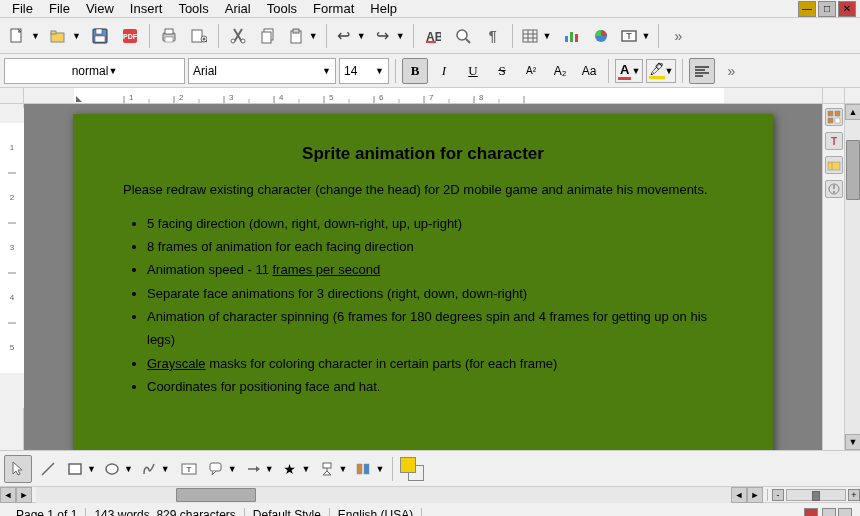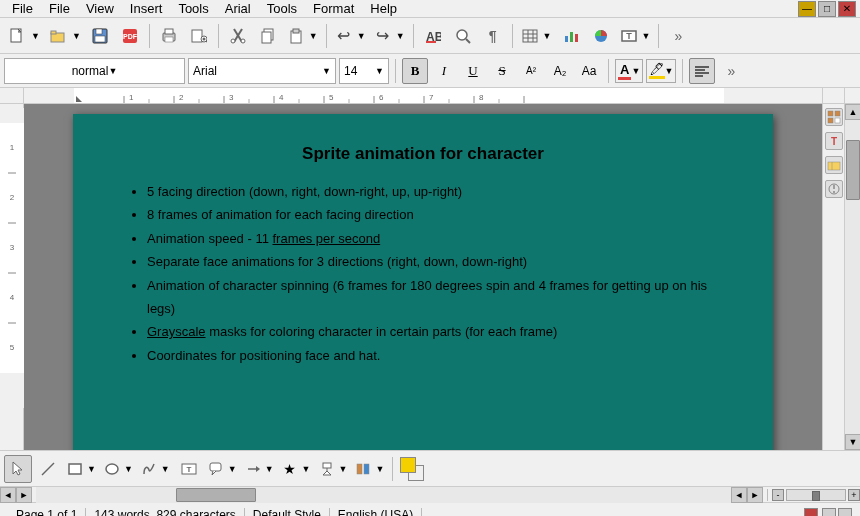--- a/index.html
+++ b/index.html
@@ -605,22 +605,23 @@
         <text x="12" y="192" text-anchor="middle" font-size="8" fill="#666">4</text>
         <text x="12" y="242" text-anchor="middle" font-size="8" fill="#666">5</text>
         <line x1="8" y1="65" x2="16" y2="65" stroke="#888"></line>
         <line x1="8" y1="115" x2="16" y2="115" stroke="#888"></line>
         <line x1="8" y1="165" x2="16" y2="165" stroke="#888"></line>
         <line x1="8" y1="215" x2="16" y2="215" stroke="#888"></line>
       </svg>
     </div>
 
     <div id="doc-content" style="flex:1; overflow:auto; background:#808080; display:flex; justify-content:center; padding:10px 0;">
-      <div id="page" style="width:700px; min-height:380px; background:#0f766e; padding:30px 50px; box-shadow: 2px 2px 8px rgba(0,0,0,0.5); position:relative;">
+      <div id="page" style="width:700px; min-height:380px; background:#4d7c0f; padding:30px 50px; box-shadow: 2px 2px 8px rgba(0,0,0,0.5); position:relative;">
         <div class="doc-title">Sprite animation for character</div>
+        <div class="doc-para">Please redraw existing character (change the head) for 2D mobile game and animate his movements.</div>
         <ul class="doc-list">
           <li>5 facing direction (down, right, down-right, up, up-right)</li>
           <li>8 frames of animation for each facing direction</li>
           <li>
             <span>Animation speed - 11 </span><span class="underline-text">frames per second</span>
           </li>
           <li>Separate face animations for 3 directions (right, down, down-right)</li>
           <li>Animation of character spinning (6 frames for 180 degrees spin and 4 frames for getting up on his legs)</li>
           <li>
             <span class="underline-text">Grayscale</span><span> masks for coloring character in certain parts (for each frame)</span>

